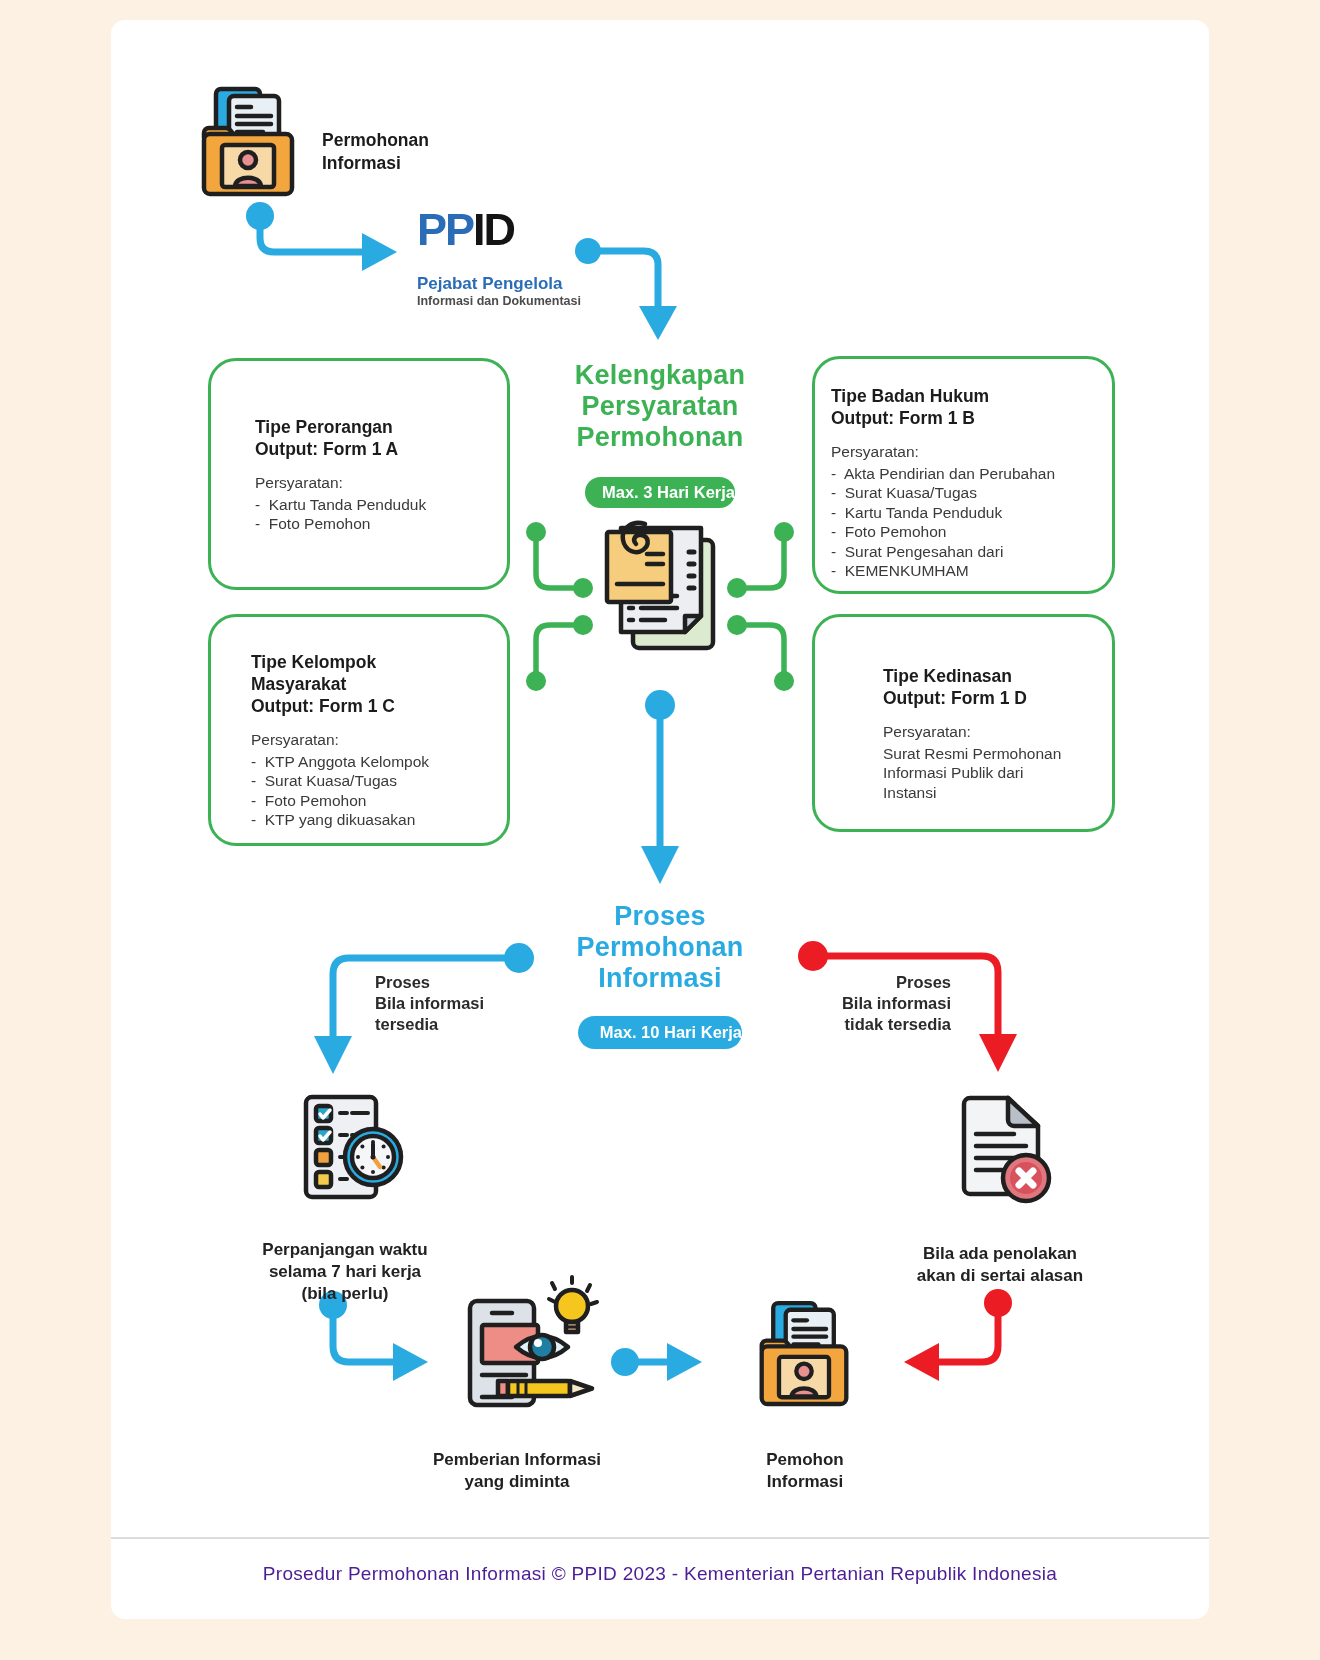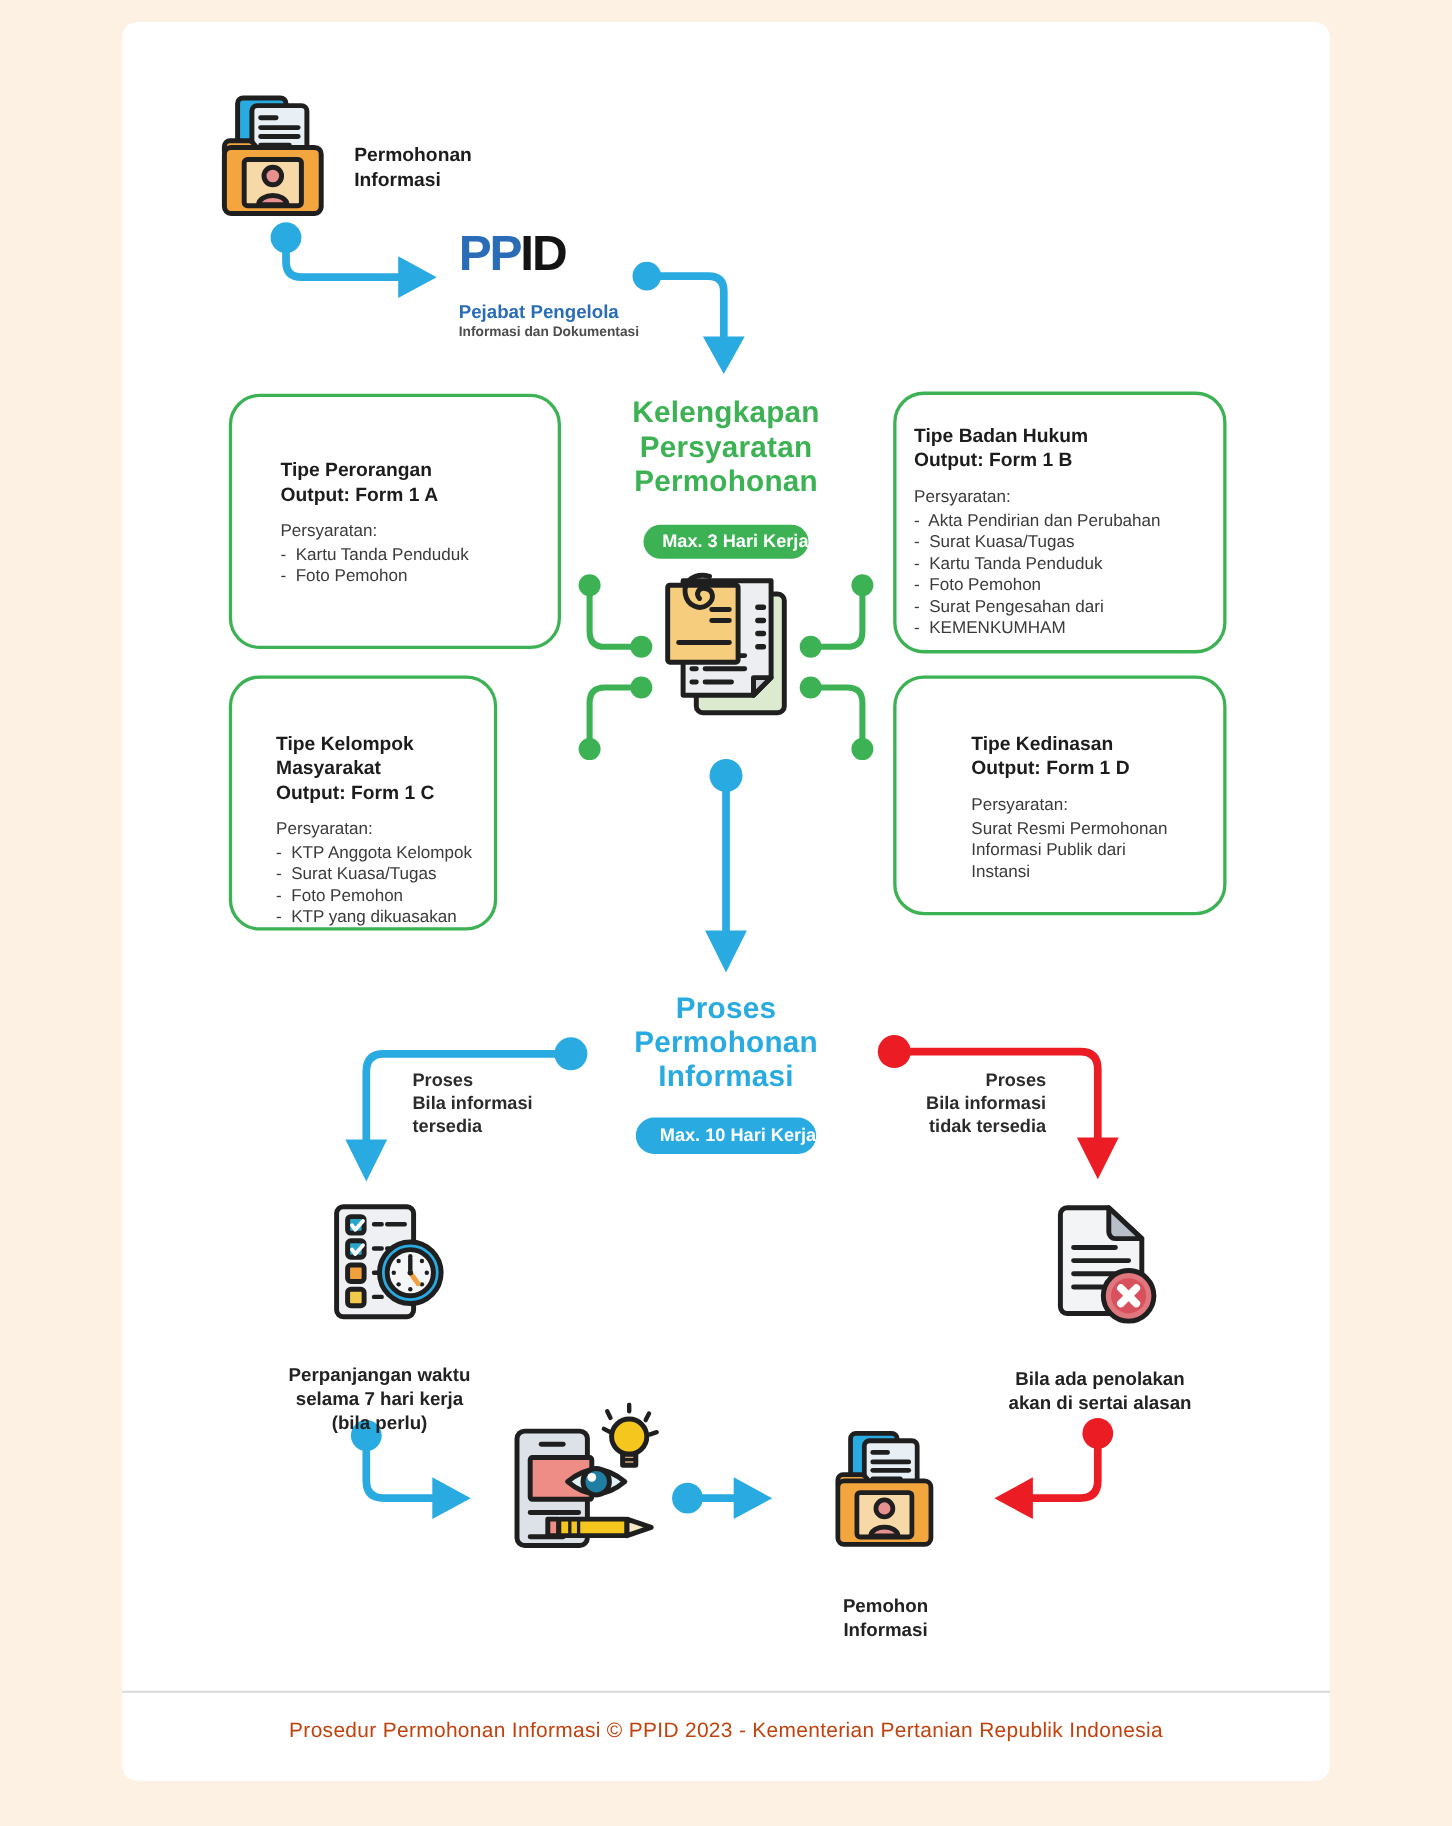--- a/index.html
+++ b/index.html
@@ -38,21 +38,21 @@
   .req{margin:12px 0 2px 0;}
   .bullets{white-space:pre-wrap;}
 
   .branch-label{position:absolute;font-size:16.5px;font-weight:600;line-height:21px;
                 color:#2b2b2b;white-space:pre-line;}
   .caption{position:absolute;width:240px;text-align:center;font-size:17px;font-weight:600;
            line-height:22px;color:#222222;white-space:pre-line;margin-top:25px;}
 
   .footer-line{position:absolute;left:111px;top:1537px;width:1098px;height:2px;background:#dcdcdc;}
   .footer-text{position:absolute;left:111px;top:1563px;width:1098px;text-align:center;
-               font-size:19px;color:#c2410c;letter-spacing:.3px;}
+               font-size:19px;color:#4c1d95;letter-spacing:.3px;}
 </style>
 </head>
 <body>
 
 <div class="canvas">
   <div class="card"></div>
 
   <svg class="abs" style="left:0;top:0" width="1320" height="1660" viewBox="0 0 1320 1660" fill="none">
 
     <g stroke="#29abe2" stroke-width="7" stroke-linecap="round">
@@ -173,21 +173,21 @@
       <div class="req">Persyaratan:</div>
       <div class="bullets">-  Akta Pendirian dan Perubahan
 -  Surat Kuasa/Tugas
 -  Kartu Tanda Penduduk
 -  Foto Pemohon
 -  Surat Pengesahan dari
 -  KEMENKUMHAM</div>
     </div>
   </div>
 
-  <div class="green-box" style="left:208px;top:614px;width:244px;height:232px;padding:48px 16px 0 40px">
+  <div class="green-box" style="left:208px;top:614px;width:302px;height:232px;padding:34px 16px 0 40px">
     <div class="box-title">Tipe Kelompok
 Masyarakat
 Output: Form 1 C</div>
     <div class="box-body">
       <div class="req">Persyaratan:</div>
       <div class="bullets">-  KTP Anggota Kelompok
 -  Surat Kuasa/Tugas
 -  Foto Pemohon
 -  KTP yang dikuasakan</div>
     </div>
@@ -295,20 +295,22 @@
         <circle cx="82" cy="72" r="12" fill="#1f7fa3"></circle>
         <circle cx="78" cy="68" r="4" fill="#ffffff" stroke="none"></circle>
         <rect x="38" y="106" width="10" height="15" fill="#ee8d86"></rect>
         <rect x="48" y="106" width="62" height="15" rx="2" fill="#f4c61e"></rect>
         <path d="M58 106 v15 M66 106 v15" stroke-width="3"></path>
         <path d="M110 106 l22 7.5 l-22 7.5 z" fill="#f7e7c9"></path>
         <path d="M126 111.5 l6 2 l-6 2 z" fill="#1f1f1f" stroke="none"></path>
       </g>
     </svg>
   </div>
+  <div class="caption" style="left:397px;top:1424px">Pemberian Informasi
+yang diminta</div>
 
   <div class="abs" style="left:754px;top:1298px;width:100px;height:112px">
     <svg width="100" height="112" viewBox="0 0 104 116">
       <g stroke="#1f1f1f" stroke-width="4.5" stroke-linejoin="round" stroke-linecap="round" fill="none">
         <rect x="20" y="5" width="44" height="44" rx="5" fill="#29abe2"></rect>
         <rect x="33" y="12" width="50" height="46" rx="5" fill="#e8eff5"></rect>
         <path d="M41 23 H55"></path>
           <path d="M41 32 H75"></path>
           <path d="M41 40 H75"></path>
           <path d="M41 48 H67"></path>

